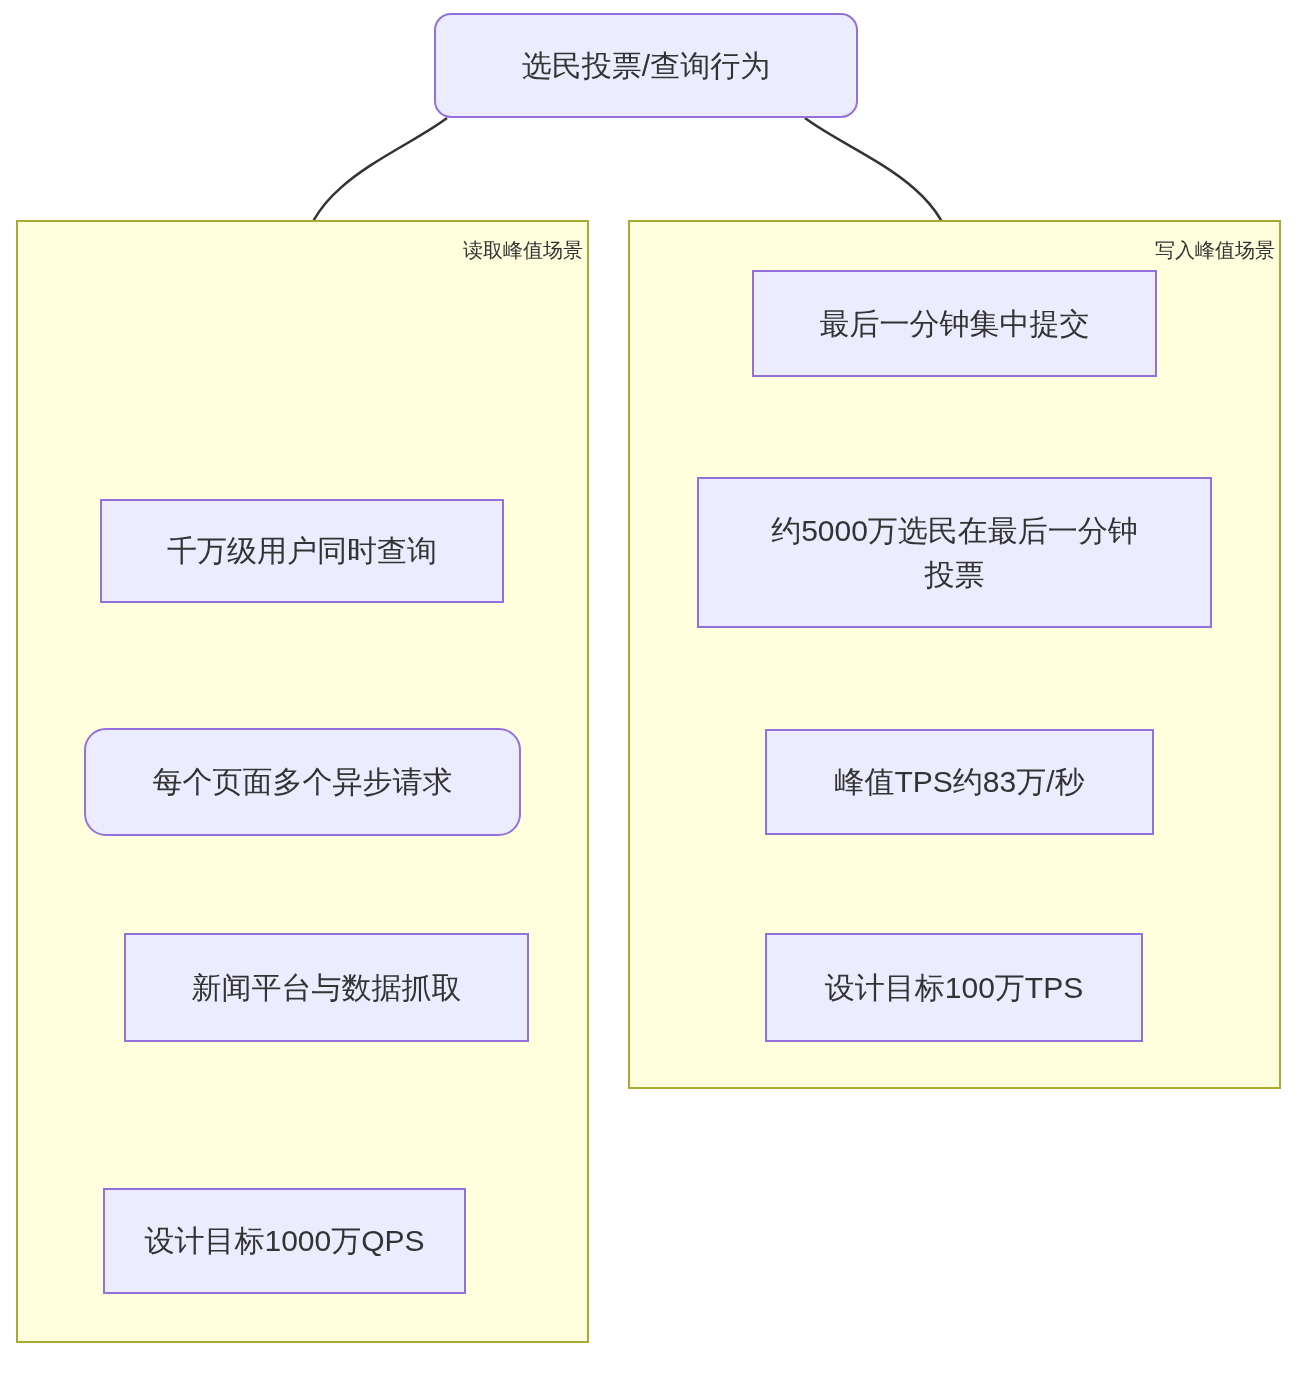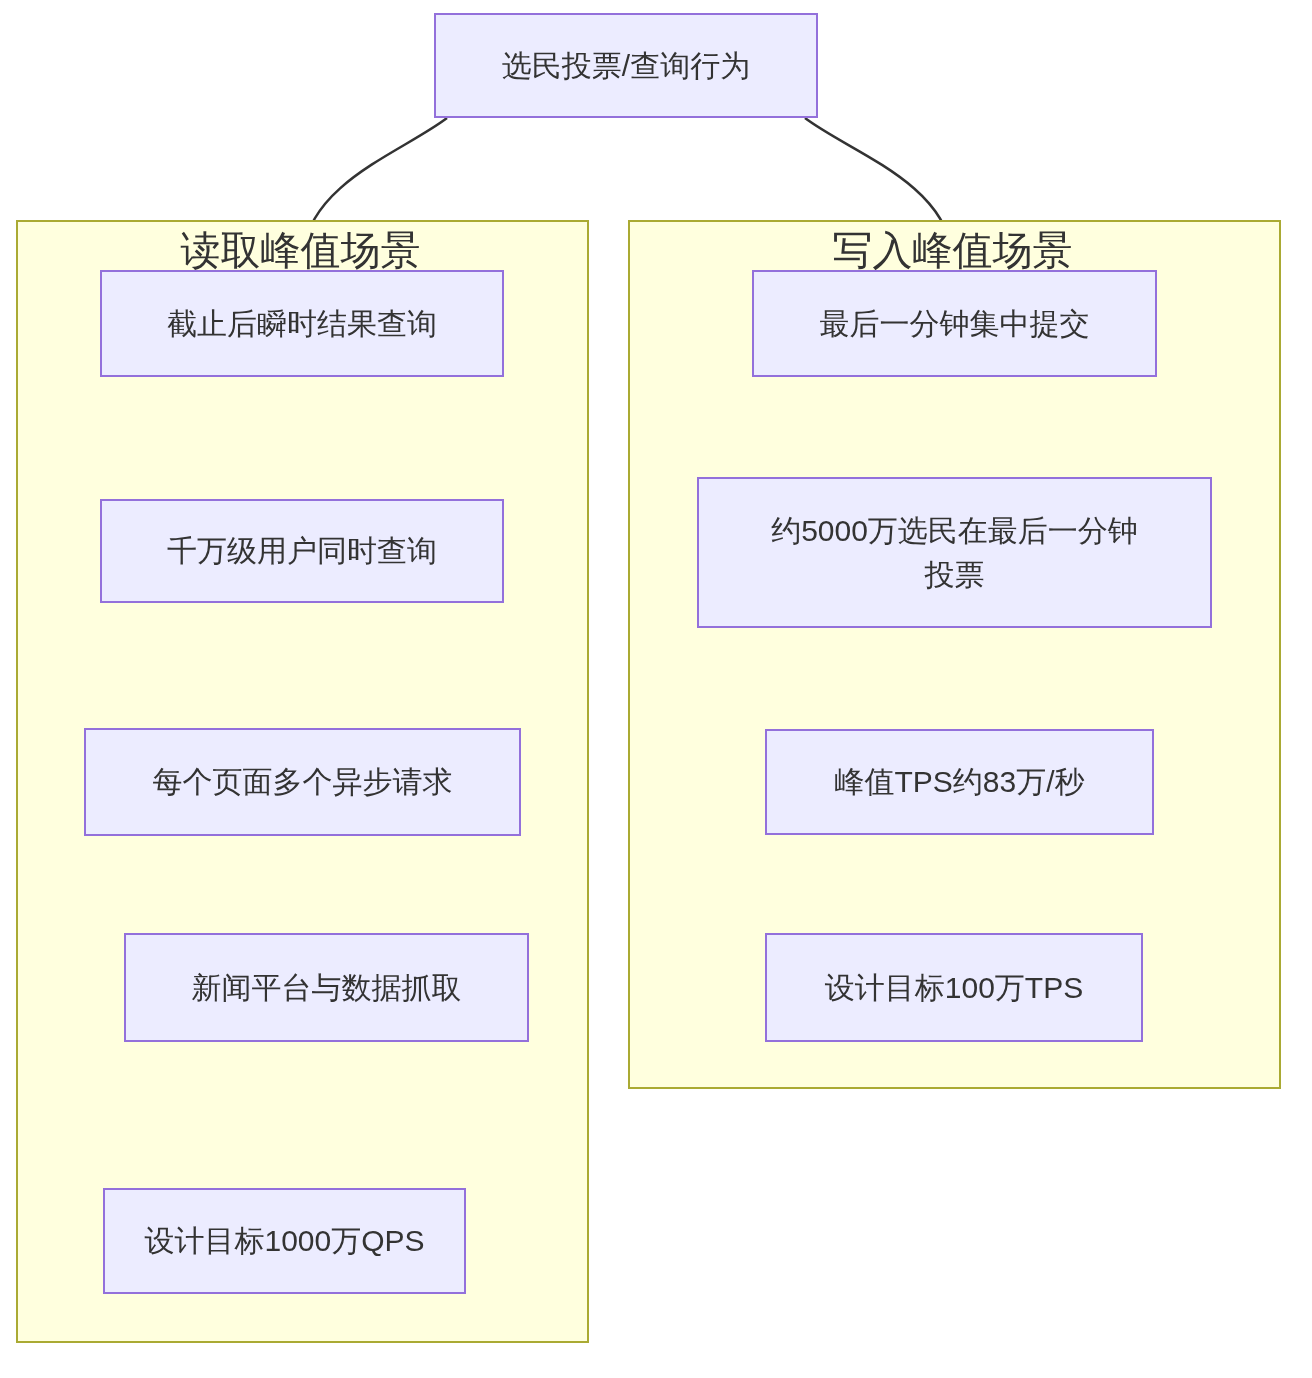--- a/index.html
+++ b/index.html
@@ -28,22 +28,22 @@
     position: absolute;
     background: var(--cluster-fill);
     border: 2px solid var(--cluster-border);
     box-sizing: border-box;
   }
   .cluster-title {
     position: absolute;
     top: 6px;
     left: 0;
     right: 4px;
-    text-align: center;
-    font-size: 40px;
+    text-align: right;
+    font-size: 20px;
     line-height: 44px;
     color: var(--text);
   }
   .node {
     position: absolute;
     background: var(--node-fill);
     border: 2px solid var(--node-border);
     box-sizing: border-box;
     display: flex;
     align-items: center;
@@ -108,27 +108,26 @@
   </svg>
 
   <div class="cluster" style="left:16px; top:220px; width:573px; height:1123px;">
     <div class="cluster-title">读取峰值场景</div>
   </div>
 
   <div class="cluster" style="left:628px; top:220px; width:653px; height:869px;padding-left:7px;">
     <div class="cluster-title">写入峰值场景</div>
   </div>
 
-  <div class="node" style="left:434px; top:13px; width:384px; height:105px;">选民投票/查询行为</div>
+  <div class="node" style="left:434px; top:13px; width:424px; height:105px;border-radius:17px;">选民投票/查询行为</div>
 
-  <div class="node" style="left:100px; top:270px; width:404px; height:107px;">截止后瞬时结果查询</div>
 
   <div class="node" style="left:100px; top:499px; width:404px; height:104px;">千万级用户同时查询</div>
 
-  <div class="node" style="left:84px; top:728px; width:437px; height:108px;">每个页面多个异步请求</div>
+  <div class="node" style="left:84px; top:728px; width:437px; height:108px;border-radius:22px;">每个页面多个异步请求</div>
 
   <div class="node" style="left:99px; top:933px; width:405px; height:109px;margin-left:25px;">新闻平台与数据抓取</div>
 
   <div class="node" style="left:103px; top:1188px; width:363px; height:106px;">设计目标1000万QPS</div>
 
   <div class="node" style="left:752px; top:270px; width:405px; height:107px;">最后一分钟集中提交</div>
 
   <div class="node" style="left:697px; top:477px; width:515px; height:151px;">约5000万选民在最后一分钟
 投票</div>
 

